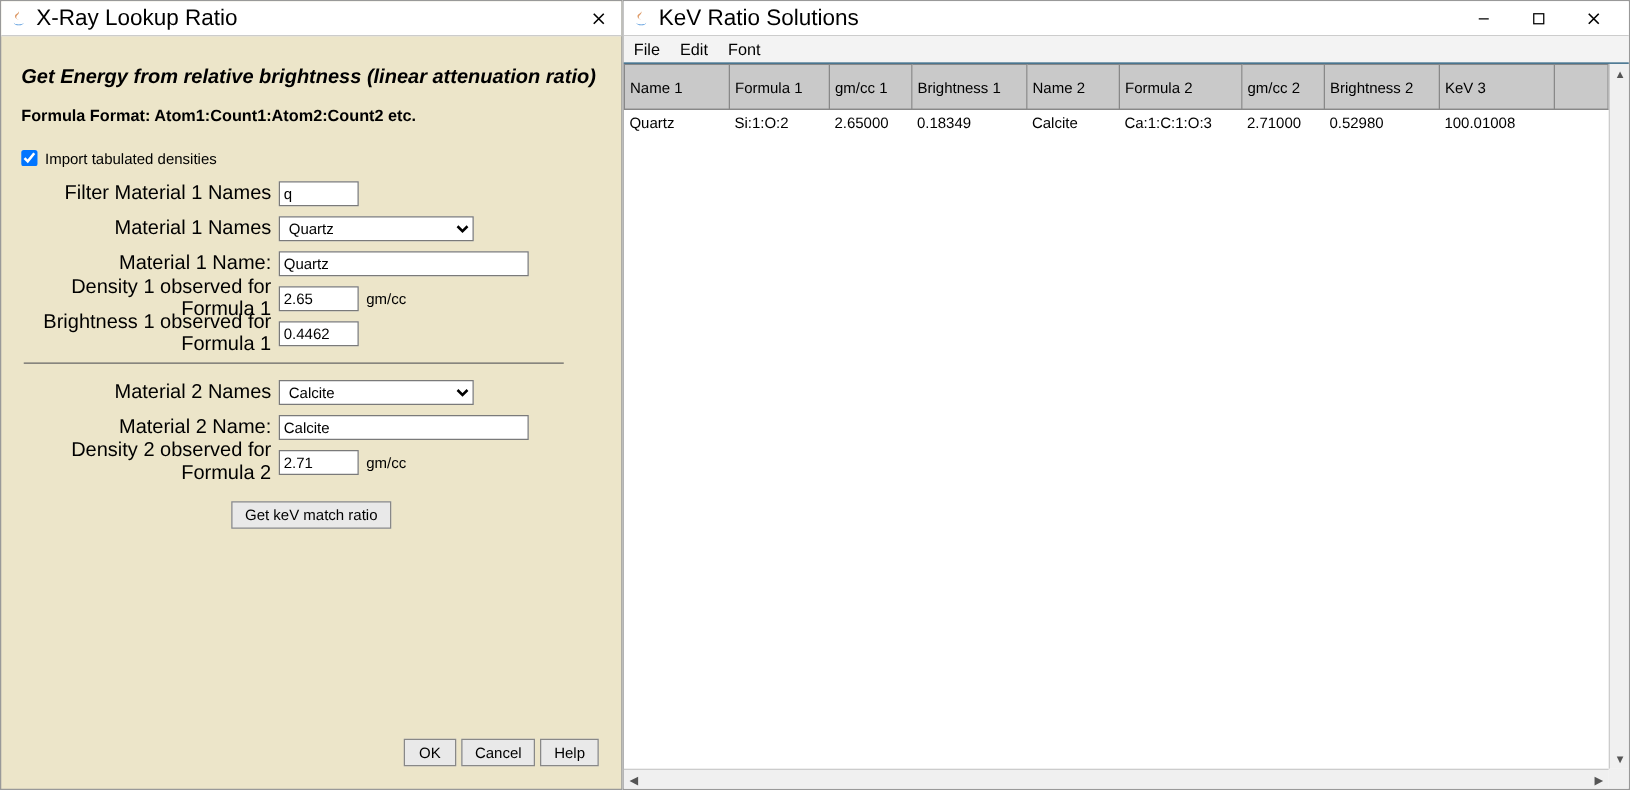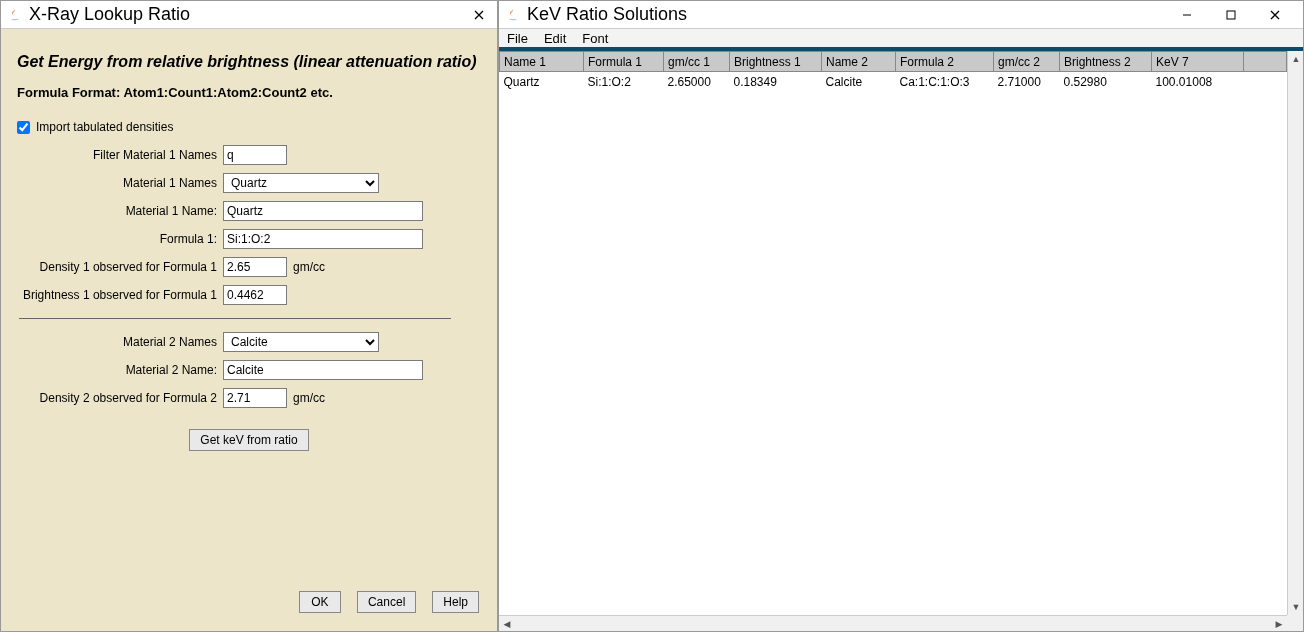--- a/index.html
+++ b/index.html
@@ -74,42 +74,42 @@
       font-size: 16px;
       margin: 10px 6px 4px 6px;
     }
     .hdr2 {
       font-weight: bold;
       font-size: 13px;
       margin: 10px 6px 14px 6px;
     }
     .chk-row {
       display: flex;
-      align-items: flex-end;
+      align-items: flex-start;
       margin: 6px 6px 10px 6px;
       gap: 6px;
     }
     .chk-row input[type=checkbox]{
       width: 13px; height: 13px;
     }
     .form-area {
       display: flex;
       flex-direction: column;
       gap: 6px;
     }
     .form-row {
       display: flex;
       align-items: center;
       height: 22px;
     }
     .form-row .lbl {
       width: 212px;
       text-align: right;
       padding-right: 6px;
-      font-size: 12px;
+      font-size: 16px;
     }
     .form-row .ctrl {
       display: flex;
       align-items: center;
       gap: 6px;
     }
     input.text, select.sel {
       height: 20px;
       border: 1px solid #7a7a7a;
       background: #fff;
@@ -140,31 +140,31 @@
       display: flex;
       justify-content: center;
       margin: 20px 0 8px 0;
     }
     .footer-text {
       margin: 8px 6px 4px 6px;
       font-size: 12px;
     }
     .buttons-row {
       display: flex;
-      gap: 16px;
+      gap: 4px;
       justify-content: flex-end;
       padding: 14px 8px 8px 8px;
       margin-top: auto;
     }
     .buttons-row .btn { min-width: 42px; }
     
     .menubar {
       height: 22px;
       background: #f3f3f3;
-      border-bottom: 4px solid #0c4a6e;
+      border-bottom: 1px solid #0c4a6e;
       display: flex;
       align-items: center;
       gap: 16px;
       padding: 0 8px;
       font-size: 13px;
     }
     .menubar span { cursor: default; }
     .table-wrap {
       flex: 1;
       position: relative;
@@ -174,21 +174,21 @@
       border-collapse: collapse;
       width: calc(100% - 16px);
       table-layout: fixed;
     }
     .tbl th {
       background: #c9c9c9;
       border: 1px solid #888;
       font-weight: normal;
       text-align: left;
       padding: 2px 4px;
-      height: 20px;
+      height: 36px;
       font-size: 12px;
     }
     .tbl td {
       padding: 2px 4px;
       height: 20px;
       font-size: 12px;
     }
     .vscroll {
       position: absolute;
       right: 0; top: 0; bottom: 16px;
@@ -269,26 +269,20 @@
           </select>
         </div>
       </div>
       <div class="form-row">
         <div class="lbl">Material 1 Name:</div>
         <div class="ctrl">
             <input class="text w-long" value="Quartz" style="">
           </div>
       </div>
       <div class="form-row">
-        <div class="lbl">Formula 1:</div>
-        <div class="ctrl">
-            <input class="text w-long" value="Si:1:O:2" style="">
-          </div>
-      </div>
-      <div class="form-row">
         <div class="lbl">Density 1 observed for Formula 1</div>
         <div class="ctrl">
           <input class="text w-med" value="2.65" style="">
           <span>gm/cc</span>
         </div>
       </div>
       <div class="form-row">
         <div class="lbl">Brightness 1 observed for Formula 1</div>
         <div class="ctrl">
             <input class="text w-med" value="0.4462" style="">
@@ -316,21 +310,21 @@
       <div class="form-row">
         <div class="lbl">Density 2 observed for Formula 2</div>
         <div class="ctrl">
           <input class="text w-med" value="2.71" style="">
           <span>gm/cc</span>
         </div>
       </div>
     </div>
 
     <div class="center-row">
-      <button class="btn">Get keV from ratio</button>
+      <button class="btn">Get keV match ratio</button>
     </div>
 
 
     <div class="buttons-row">
       <button class="btn">OK</button>
       <button class="btn">Cancel</button>
       <button class="btn">Help</button>
     </div>
   </div>
 </div>
@@ -386,21 +380,21 @@
       <thead>
         <tr>
           <th>Name 1</th>
           <th>Formula 1</th>
           <th>gm/cc 1</th>
           <th>Brightness 1</th>
           <th>Name 2</th>
           <th>Formula 2</th>
           <th>gm/cc 2</th>
           <th>Brightness 2</th>
-          <th>KeV 7</th>
+          <th>KeV 3</th>
           <th></th>
         </tr>
       </thead>
       <tbody>
         <tr>
           <td>Quartz</td>
           <td>Si:1:O:2</td>
           <td>2.65000</td>
           <td>0.18349</td>
           <td>Calcite</td>

